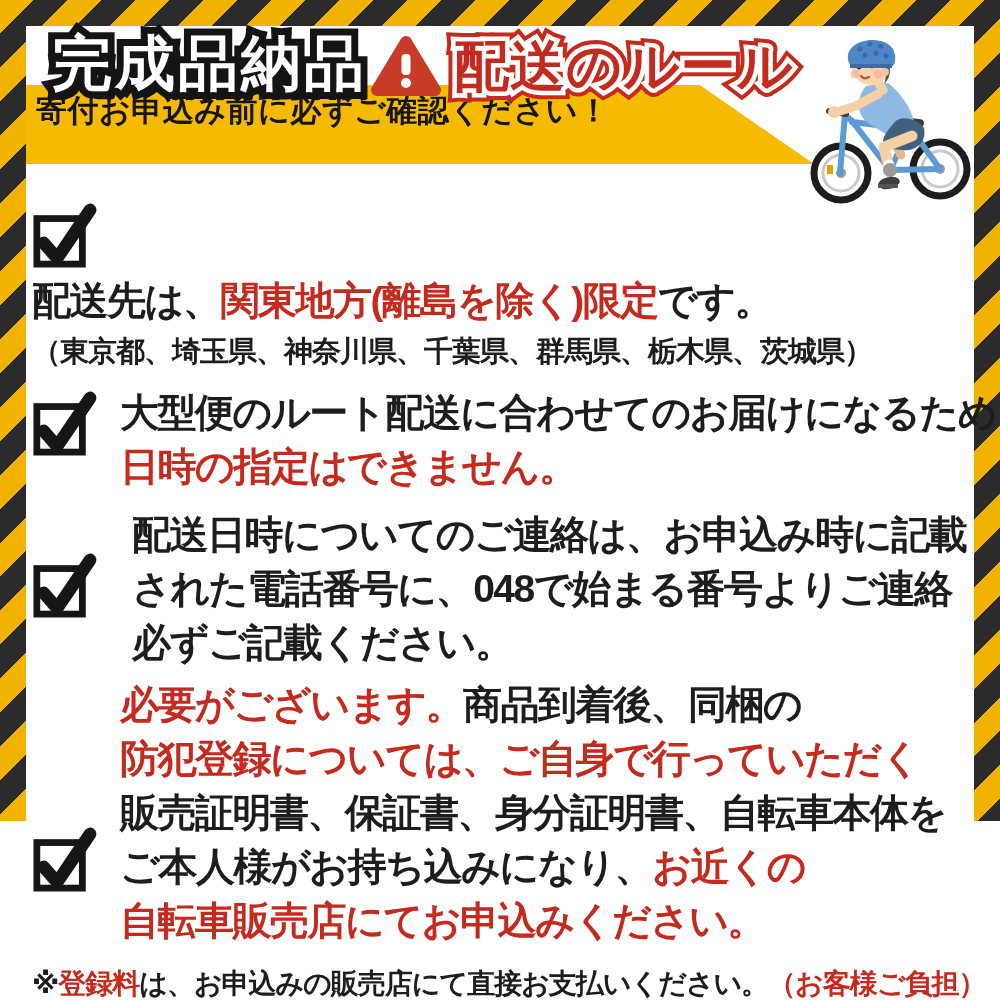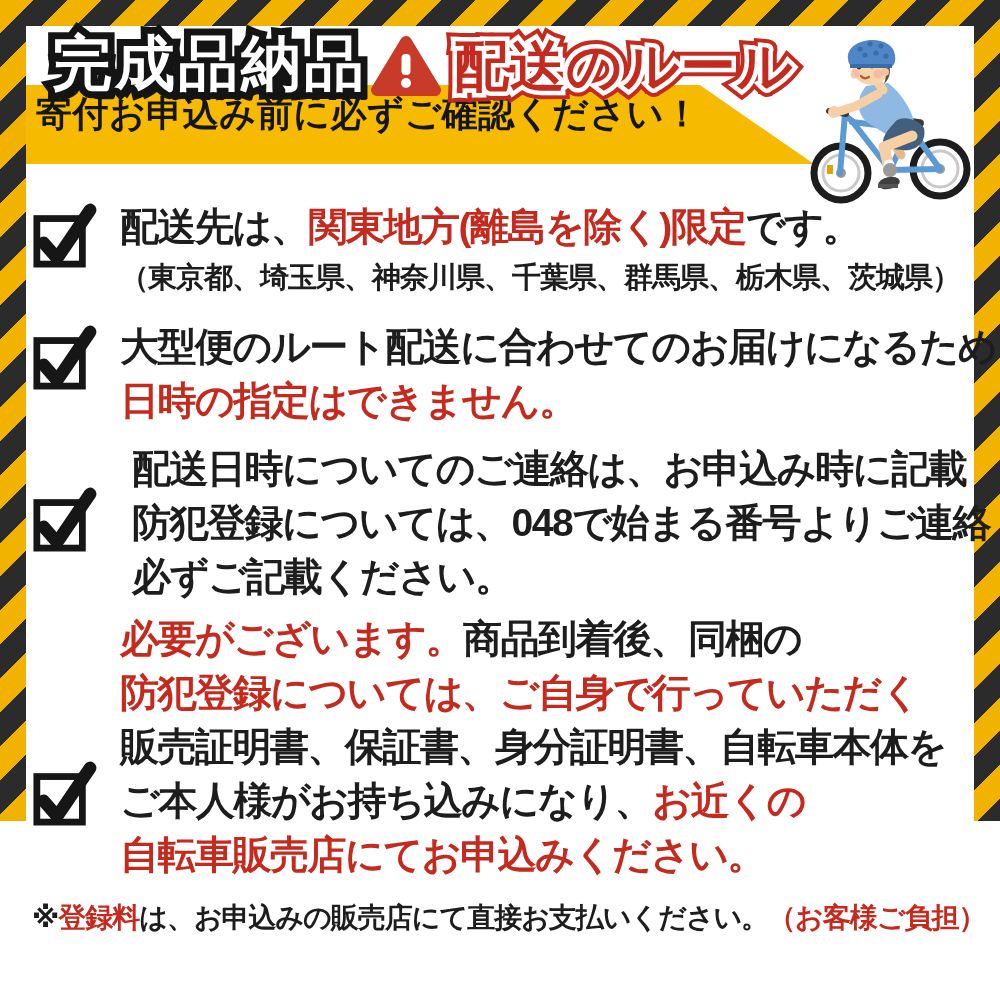--- a/index.html
+++ b/index.html
@@ -37,27 +37,27 @@
     -webkit-text-stroke:9px #ffffff;-webkit-text-fill-color:#ffffff;
   }
   .title-red::after{
     content:attr(data-text);position:absolute;left:0;top:0;z-index:-2;
     -webkit-text-stroke:17px var(--red);-webkit-text-fill-color:var(--red);
     text-shadow:4px 5px 0 #8f170e;
   }
   .warning-icon{position:absolute;left:345px;top:8px;z-index:4;}
   .banner-text{
     position:absolute;left:10px;top:64px;z-index:2;
-    font-size:36px;font-weight:900;letter-spacing:0.5px;color:#151515;white-space:nowrap;
+    font-size:31px;font-weight:900;letter-spacing:0.5px;color:#151515;white-space:nowrap;
   }
   .cyclist{position:absolute;left:774px;top:-4px;z-index:5;}
   
   .checklist{padding:8px 0 0 6px;}
   .item{display:flex;}
-  .item:nth-child(1){margin-bottom:20px;}
+  .item:nth-child(1){margin-bottom:12px;flex-direction:column;}
   .item:nth-child(2){margin-bottom:14px;}
   .item:nth-child(3){margin-bottom:8px;gap:12px;}
   .item:nth-child(4){margin-bottom:10px;}
   .cb{width:62px;flex:0 0 62px;margin-right:26px;}
   .item:nth-child(1) .cb{margin-top:2px;}
   .item:nth-child(2) .cb{margin-top:4px;}
   .item:nth-child(3) .cb{margin-top:44px;}
   .item:nth-child(4) .cb{margin-top:148px;}
   .line{font-size:39px;line-height:54px;font-weight:900;letter-spacing:-1.5px;color:var(--ink);white-space:nowrap;}
   .line.small{font-size:29px;line-height:46px;letter-spacing:-1px;}
@@ -181,21 +181,21 @@
         </div>
         <div class="item">
           <span class="cb">
   <svg width="62" height="68" viewBox="0 0 64 70" overflow="visible">
     <rect x="5" y="17" width="47" height="47" fill="#ffffff" stroke="#161616" stroke-width="7"></rect>
     <path d="M12 42 L26 58 L60 8" fill="none" stroke="#161616" stroke-width="13" stroke-linecap="round" stroke-linejoin="round"></path>
   </svg>
 </span>
           <div class="lines">
             <div class="line"><span class="seg black">配送日時についてのご連絡は、お申込み時に記載</span></div>
-            <div class="line"><span class="seg black">防犯登録については、048で始まる番号よりご連絡</span></div>
+            <div class="line"><span class="seg black">された電話番号に、048で始まる番号よりご連絡</span></div>
             <div class="line"><span class="seg black">必ずご記載ください。</span></div>
           </div>
         </div>
         <div class="item">
           <span class="cb">
   <svg width="62" height="68" viewBox="0 0 64 70" overflow="visible">
     <rect x="5" y="17" width="47" height="47" fill="#ffffff" stroke="#161616" stroke-width="7"></rect>
     <path d="M12 42 L26 58 L60 8" fill="none" stroke="#161616" stroke-width="13" stroke-linecap="round" stroke-linejoin="round"></path>
   </svg>
 </span>

